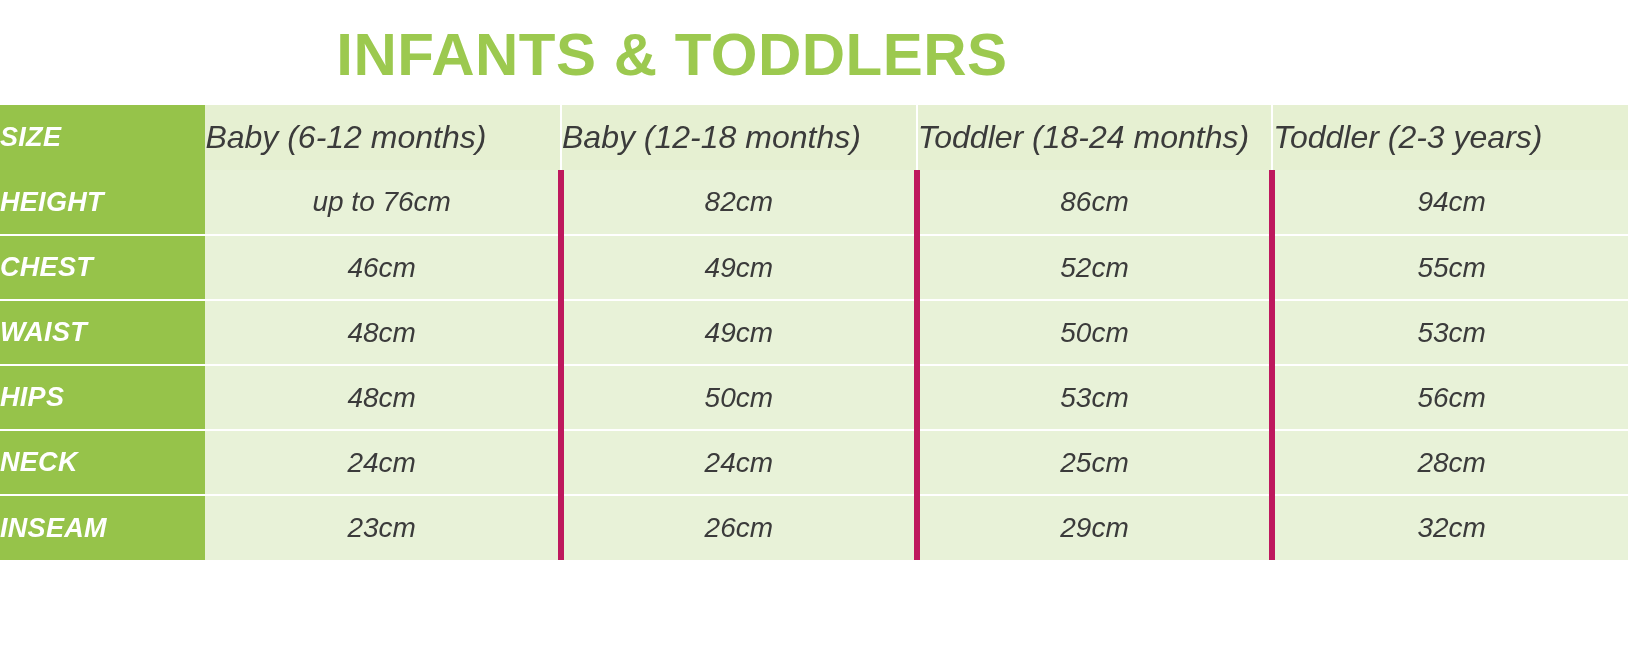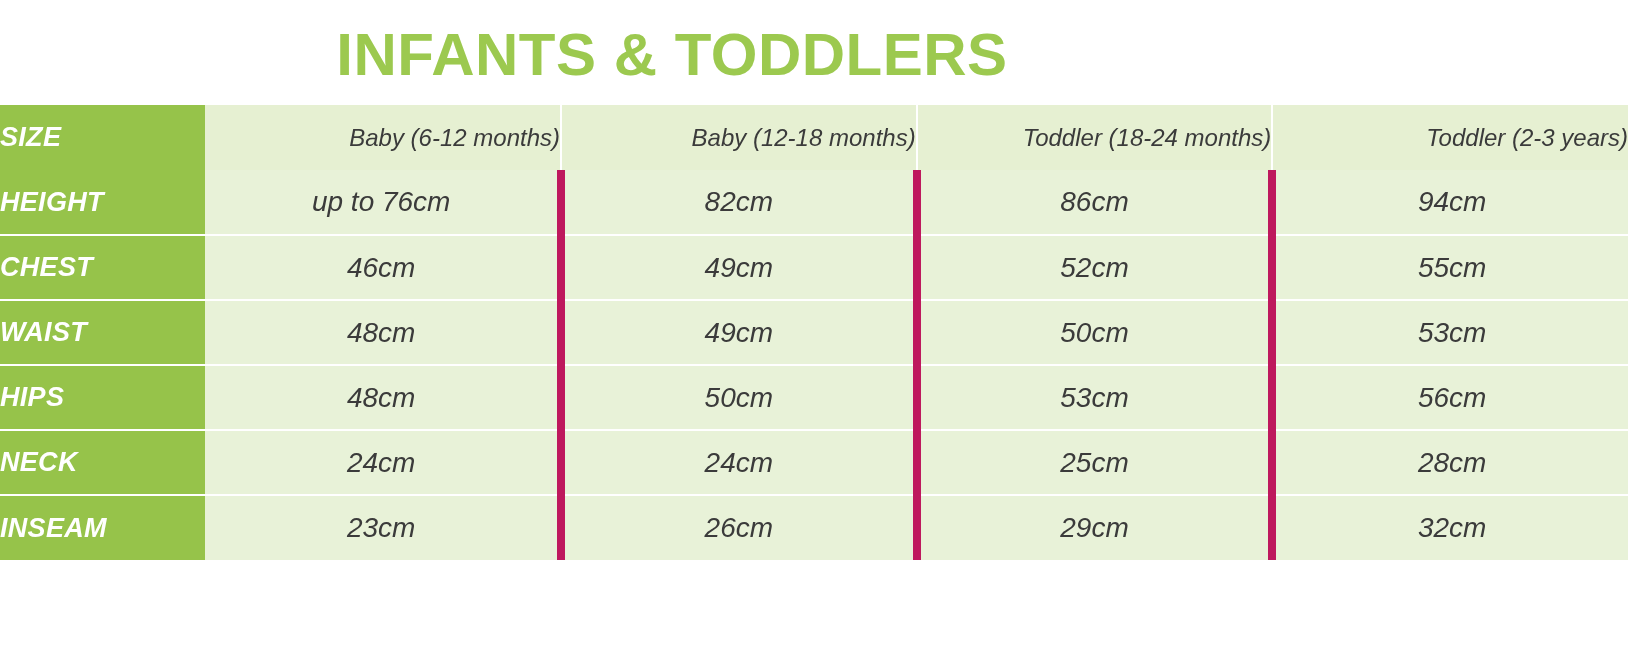--- a/index.html
+++ b/index.html
@@ -53,34 +53,34 @@
     font-size: 27px;
     font-weight: bold;
     text-align: left;
     padding-left: 18px;
     letter-spacing: 0.3px;
     border-bottom: 2px solid #ffffff;
   }
   .head-cell {
     background: #e6f0d2;
     color: #3b3b3b;
-    font-size: 24px;
+    font-size: 32px;
     font-weight: normal;
-    text-align: right;
+    text-align: left;
     border-bottom: 2px solid #ffffff;
     border-right: 2px solid #ffffff;
   }
   .head-cell.last { border-right: none; }
   td.data-cell {
     background: #e8f2d8;
     color: #3b3b3b;
     font-size: 28px;
     text-align: center;
     border-bottom: 2px solid #ffffff;
-    border-right: 8px solid #be185d;
+    border-right: 6px solid #be185d;
   }
   td.data-cell.last { border-right: none; }
   tr:last-child th.row-label,
   tr:last-child td.data-cell,
   tr:last-child .head-cell { border-bottom: none; }
 </style>
 </head>
 <body>
 
 <div class="page">

